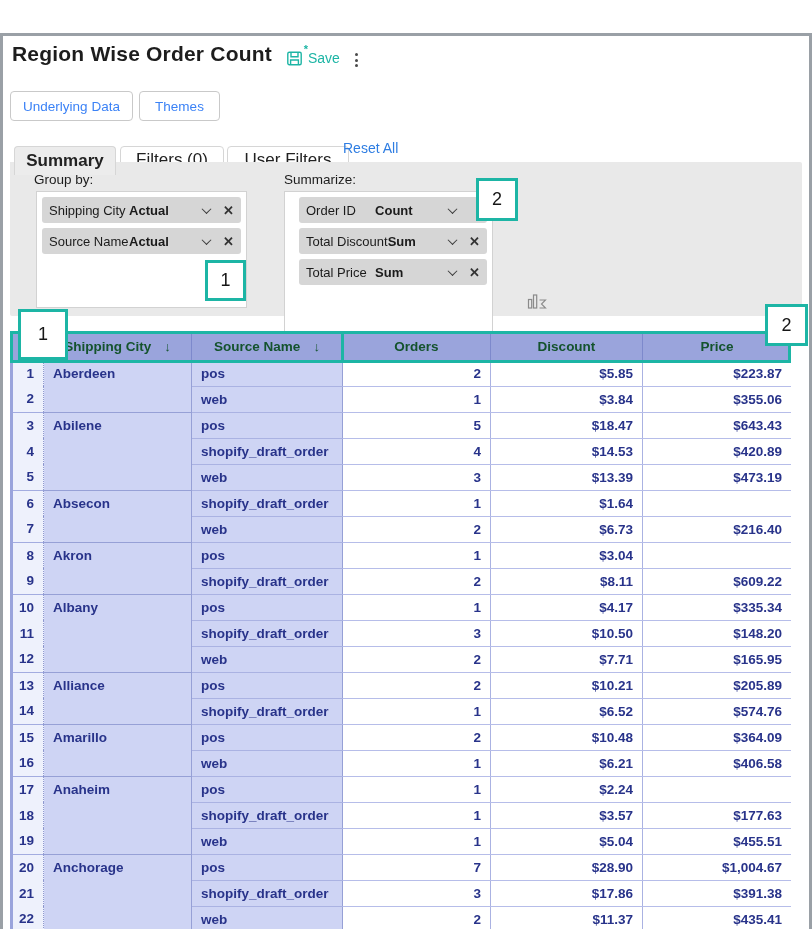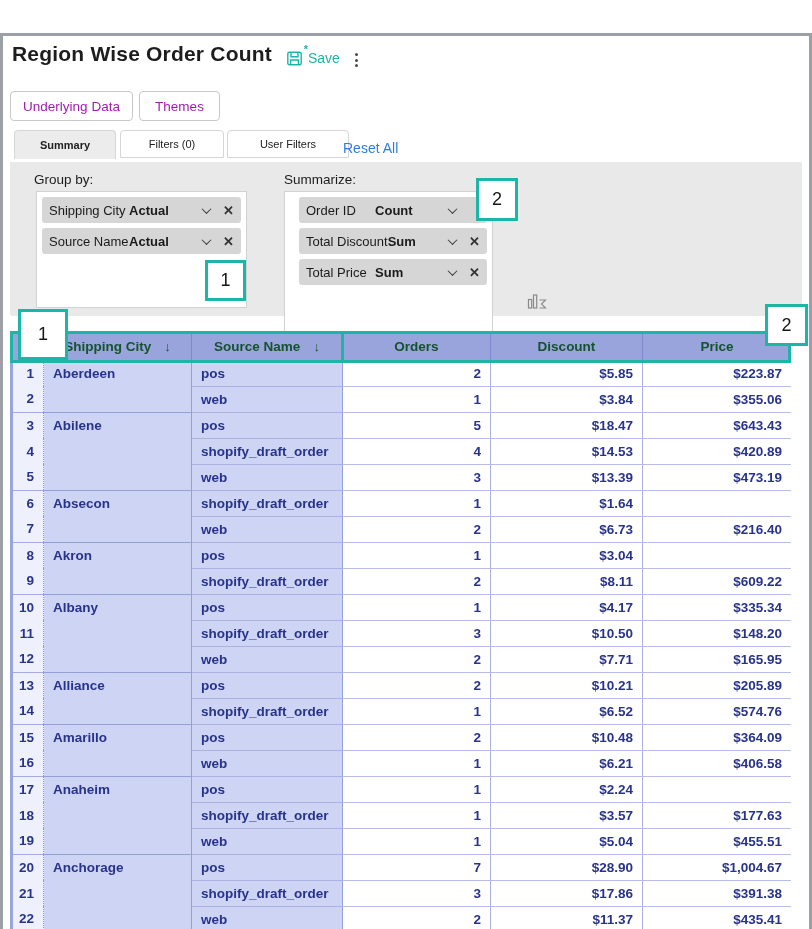--- a/index.html
+++ b/index.html
@@ -10,26 +10,26 @@
 
   
   .title { position:absolute; left:12px; top:9px; font-size:21px; font-weight:700; color:#1d1d1d; letter-spacing:.2px; }
   .save-btn { position:absolute; left:285px; top:15px; display:flex; align-items:center; gap:3px; color:#1db5a5; font-size:14px; cursor:pointer; }
   .save-ic { position:relative; width:20px; height:20px; }
   .save-star { position:absolute; top:-5px; right:-3px; font-size:11px; font-weight:700; color:#1db5a5; }
   .kebab { position:absolute; left:349px; top:18px; width:14px; height:18px; display:flex; flex-direction:column; align-items:center; justify-content:center; gap:2.5px; cursor:pointer; }
   .kebab i { width:3px; height:3px; border-radius:50%; background:#4a4a4a; }
 
   
-  .btn { position:absolute; top:58px; height:30px; background:#fff; border:1px solid #c9c9c9; border-radius:4px; font-size:13.5px; color:#a21caf; display:flex; align-items:center; justify-content:center; cursor:pointer; font-family:inherit; }
+  .btn { position:absolute; top:58px; height:30px; background:#fff; border:1px solid #c9c9c9; border-radius:4px; font-size:13.5px; color:#3b82f6; display:flex; align-items:center; justify-content:center; cursor:pointer; font-family:inherit; }
   .btn-underlying { left:10px; width:123px; }
   .btn-themes { left:139px; width:81px; }
 
   
-  .tab { position:absolute; top:97px; height:28px; display:flex; align-items:center; justify-content:center; font-size:11px; color:#222; background:#fff; border:1px solid #d6d6d6; border-radius:4px 4px 0 0; cursor:pointer; }
+  .tab { position:absolute; top:113px; height:28px; display:flex; align-items:center; justify-content:center; font-size:17px; color:#222; background:#fff; border:1px solid #d6d6d6; border-radius:4px 4px 0 0; cursor:pointer; }
   .tab.active { height:29px; background:#ececec; border-bottom:none; font-weight:700; z-index:2; }
   .tab-summary { left:14px; width:102px; }
   .tab-filters { left:120px; width:104px; }
   .tab-user { left:227px; width:122px; }
   .reset-link { position:absolute; left:343px; top:107px; font-size:14px; color:#2e7de2; cursor:pointer; }
 
   
   .panel { position:absolute; left:10px; top:129px; width:792px; height:154px; background:#e9e9e9; border-radius:0 2px 2px 2px; }
   .sec-label { position:absolute; font-size:13.5px; color:#1c1c1c; }
   .gb-label { left:34px; top:139px; }

